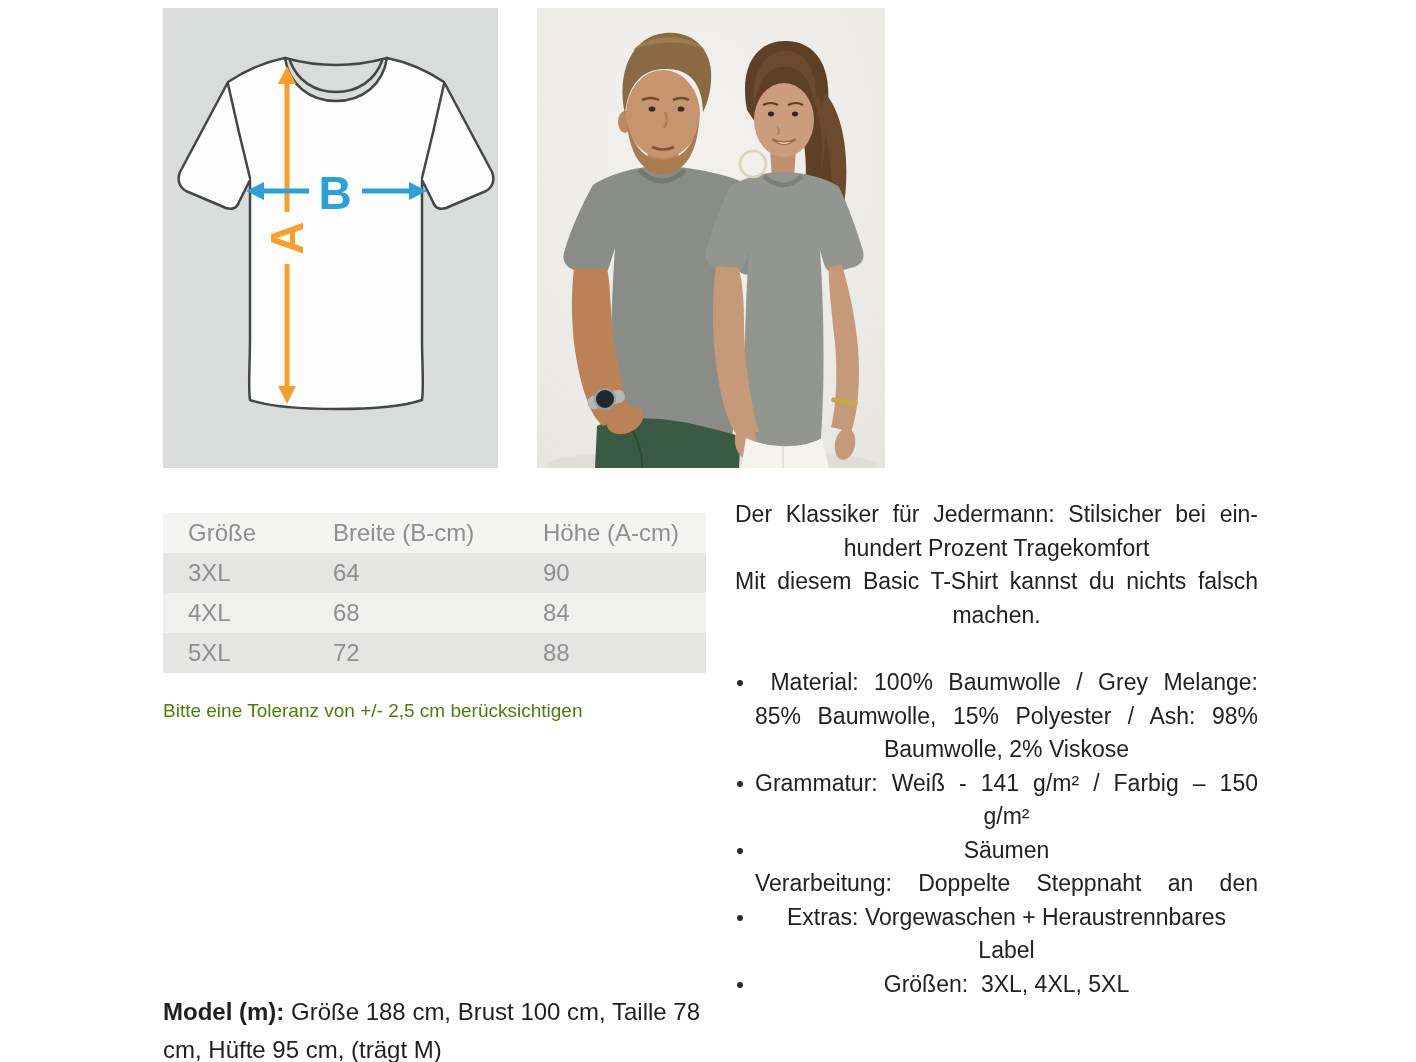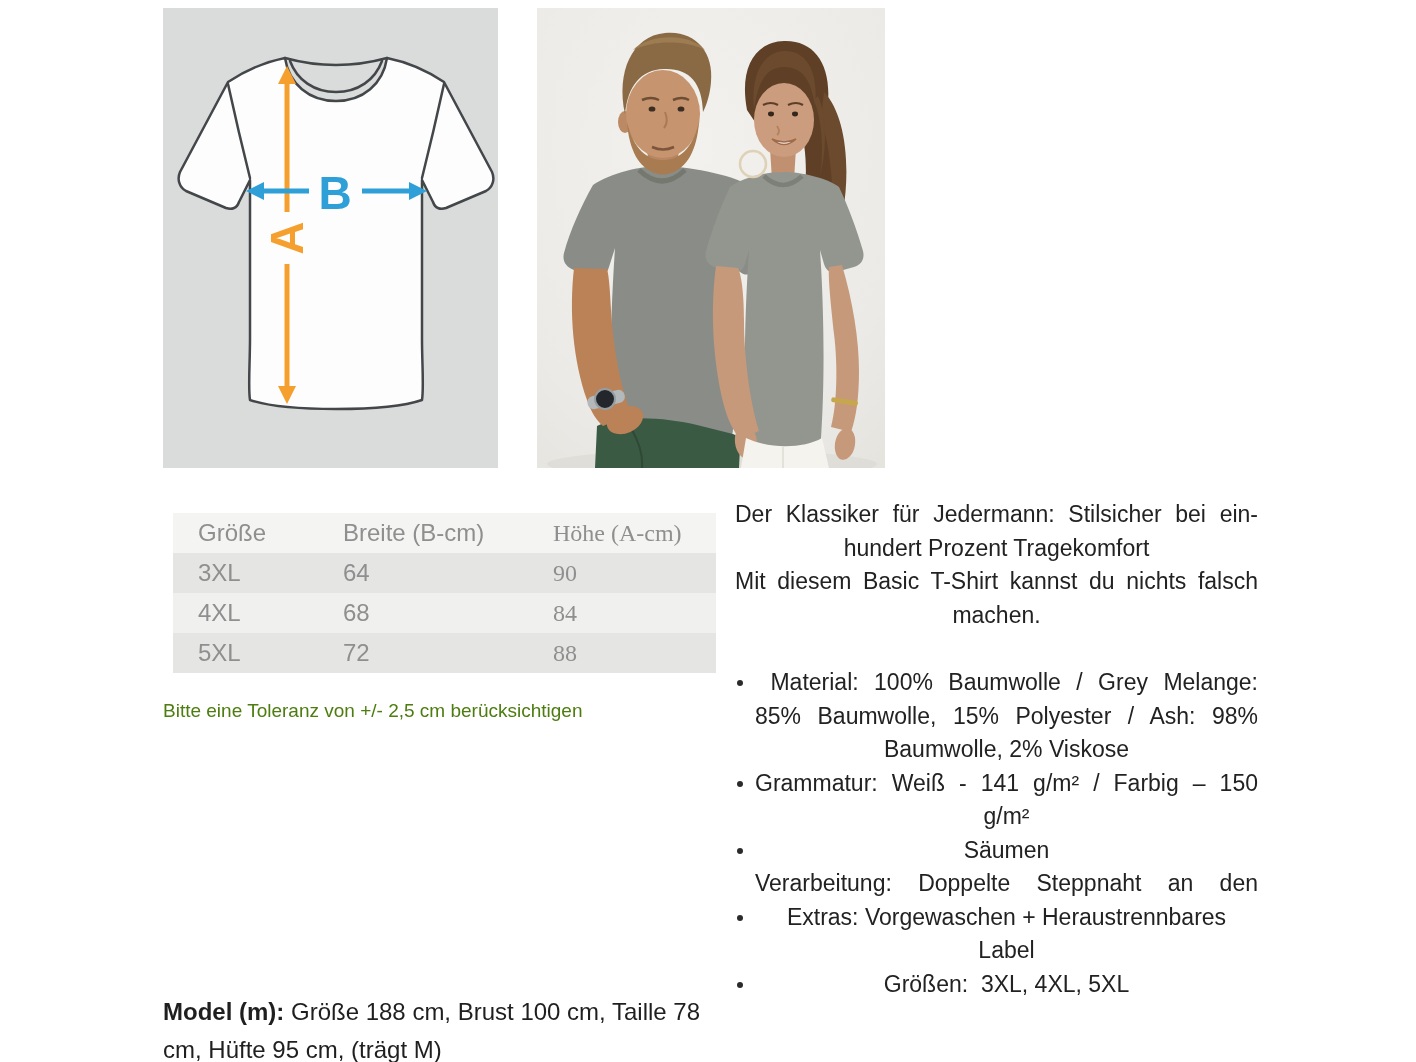--- a/index.html
+++ b/index.html
@@ -9,31 +9,31 @@
     background:#ffffff; font-family:"Liberation Sans","DejaVu Sans",sans-serif;
     color:#1f1f1f;
   }
   
   .diagram-box { position:absolute; left:163px; top:8px; width:335px; height:460px; }
   .photo-box   { position:absolute; left:537px; top:8px; width:348px; height:460px; }
   .diagram-box svg, .photo-box svg { display:block; }
 
   
   .size-table {
-    position:absolute; left:173px; top:513px; width:543px;
+    position:absolute; left:163px; top:513px; width:543px;
     border-collapse:collapse; table-layout:fixed;padding-left:39px;
   }
   .size-table th, .size-table td {
     font-weight:400; text-align:left; font-size:24px; color:#8f8f8f;
     height:40px; padding:0; vertical-align:middle; box-sizing:border-box;
     white-space:nowrap; overflow:hidden;
   }
   .size-table .c1 { width:170px; padding-left:25px; }
   .size-table .c2 { width:210px; }
-  .size-table .c3 { width:163px;font-family:Liberation Serif, serif; }
+  .size-table .c3 { width:163px; }
   .size-table thead tr { background:#f4f4f3; }
   .size-table tbody tr:nth-child(odd)  { background:#e5e5e4; }
   .size-table tbody tr:nth-child(even) { background:#f0f0ef; }
 
   
   .tolerance {
     position:absolute; left:163px; top:696px; width:620px;
     font-size:19px; line-height:30px; color:#4d7c0f; white-space:nowrap;
   }
 

